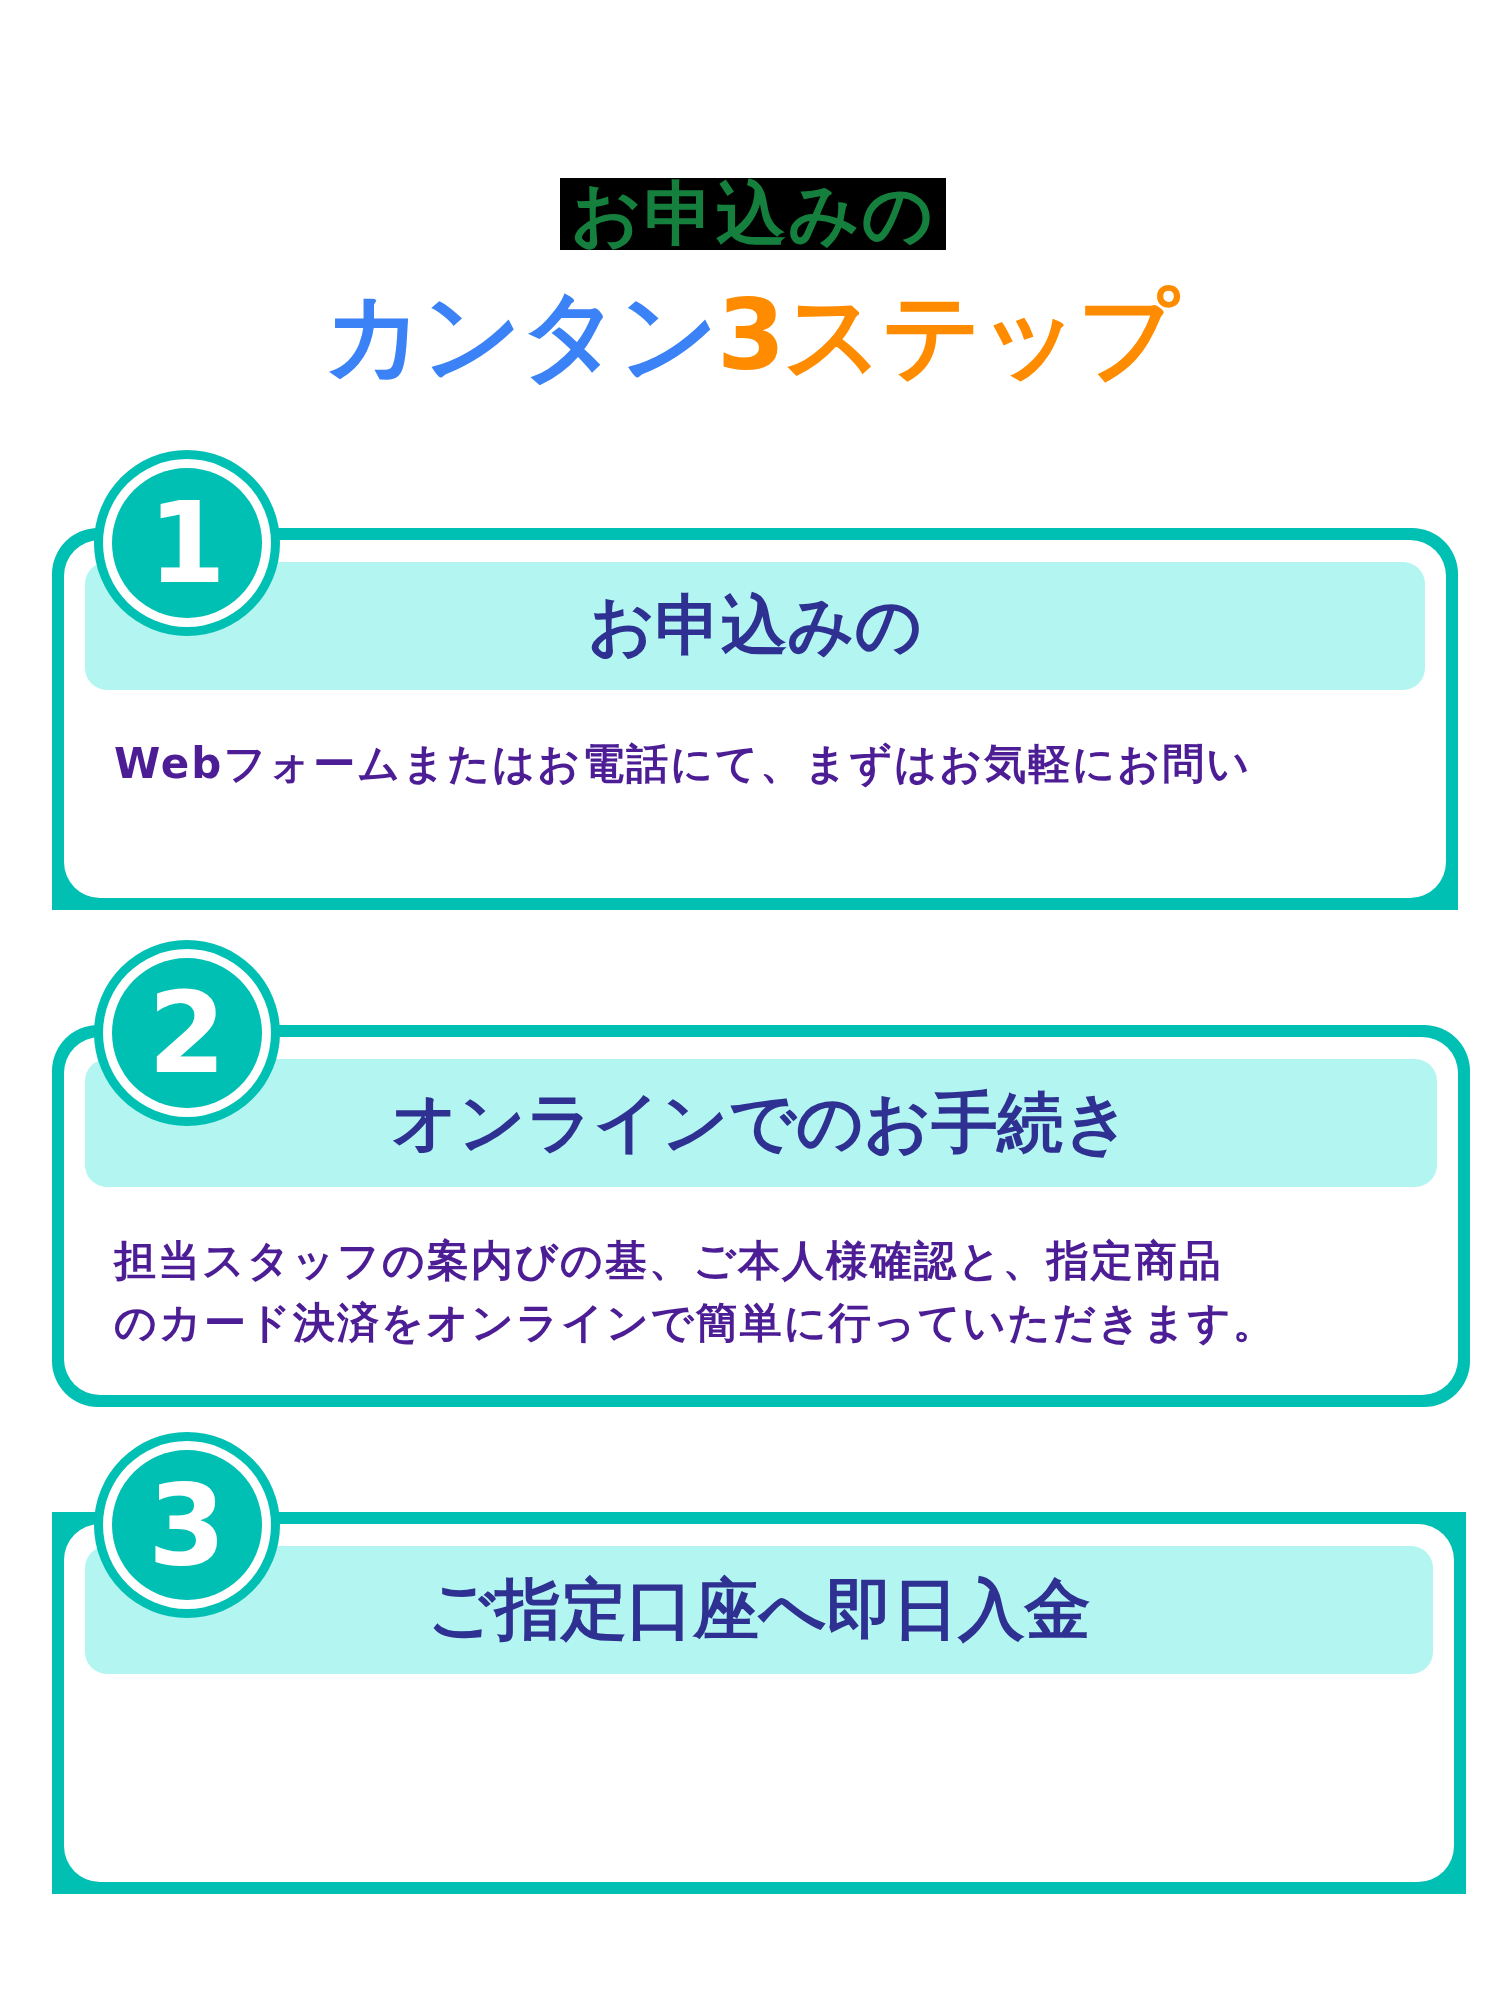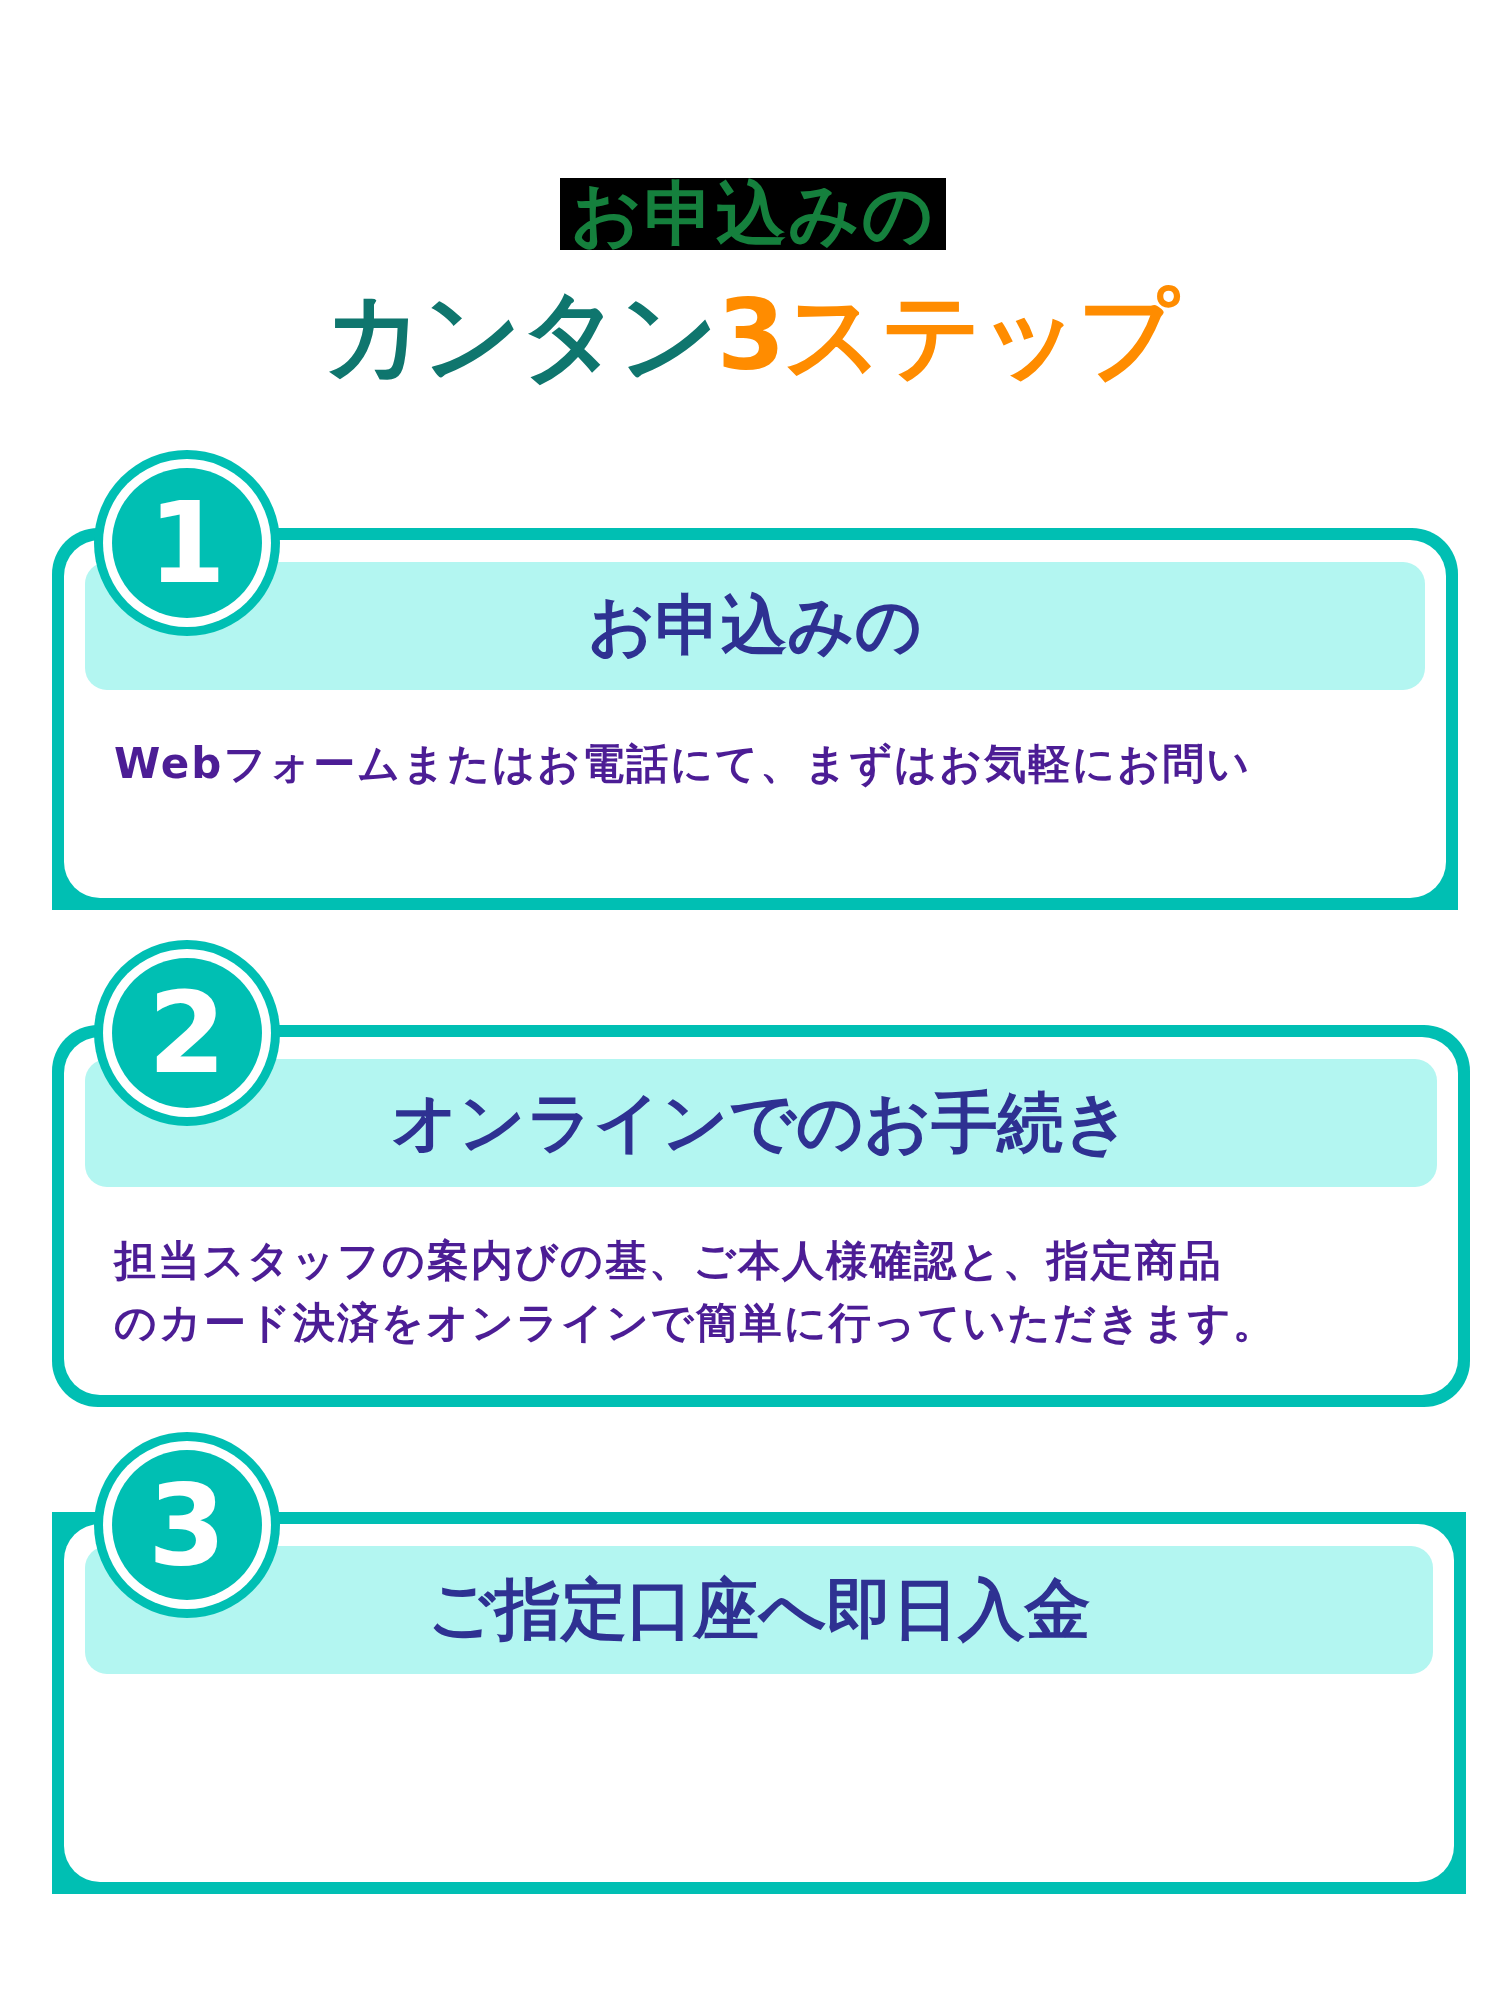--- a/index.html
+++ b/index.html
@@ -9,21 +9,21 @@
   }
   .subtitle {
     position:absolute; left:560px; top:178px; width:386px; height:72px;
     background:#000000; color:#15803d; font-size:70px; font-weight:bold;
     line-height:72px; text-align:center; letter-spacing:2px; white-space:nowrap;
   }
   .main-title {
     position:absolute; left:0; top:275px; width:1500px; text-align:center;
     font-size:98px; font-weight:bold; line-height:120px; white-space:nowrap; letter-spacing:-2px;
   }
-  .main-title .black { color:#0f766e; }
+  .main-title .black { color:#3b82f6; }
   .main-title .orange { color:#FF8C00; }
 
   .card { position:absolute; left:52px; width:1406px; }
   .frame { position:absolute; inset:0; background:#00BFB3; }
   .frame.rounded { border-radius:46px; }
   .inner {
     position:absolute; left:12px; top:12px; right:12px; bottom:12px;
     background:#ffffff; border-radius:36px;
   }
   .frame.square .inner { left:12px; top:12px; right:12px; bottom:12px; }

